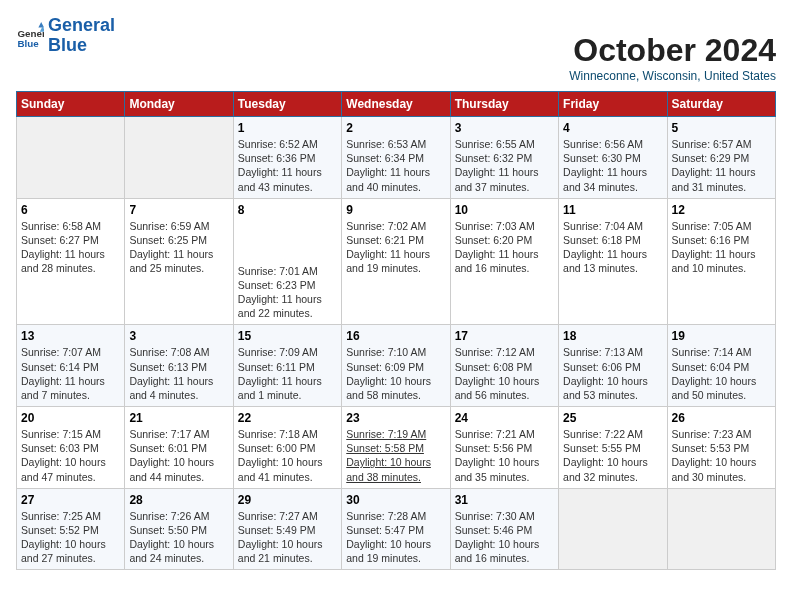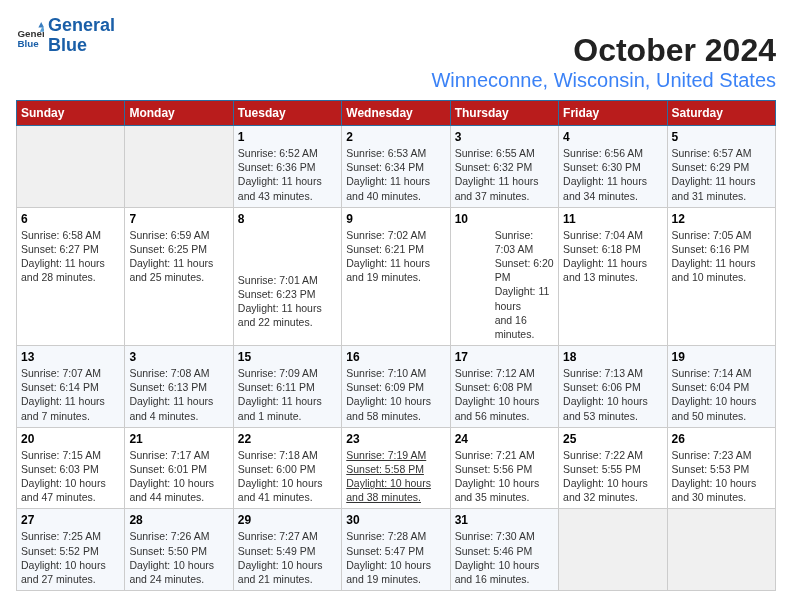--- a/index.html
+++ b/index.html
@@ -37,23 +37,23 @@
     .title-block {
       text-align: right;
       margin-top: 16px;
     }
     .title-block h1 {
       font-size: 32px;
       font-weight: bold;
       color: #222;
     }
     .title-block h2 {
-      font-size: 20px;
+      font-size: 12px;
       font-weight: normal;
-      color: #3b82f6;
+      color: #0c4a6e;
     }
     .calendar {
       width: 100%;
       border-collapse: collapse;
       font-size: 11px;
     }
     .calendar thead tr th {
       background: #b91c1c;
       color: #fff;
       padding: 5px 4px;
@@ -188,21 +188,21 @@
         </td>
         <td>
           <span class="day-num">9</span>
           <div class="day-detail" style="white-space: pre-line;">Sunrise: 7:02 AM
 Sunset: 6:21 PM
 Daylight: 11 hours
 and 19 minutes.</div>
         </td>
         <td>
           <span class="day-num">10</span>
-          <div class="day-detail" style="white-space: pre-line; margin-left: 40px;">Sunrise: 7:03 AM
+          <div class="day-detail" style="white-space: pre-line;">Sunrise: 7:03 AM
 Sunset: 6:20 PM
 Daylight: 11 hours
 and 16 minutes.</div>
         </td>
         <td>
           <span class="day-num">11</span>
           <div class="day-detail" style="white-space: pre-line;">Sunrise: 7:04 AM
 Sunset: 6:18 PM
 Daylight: 11 hours
 and 13 minutes.</div>

